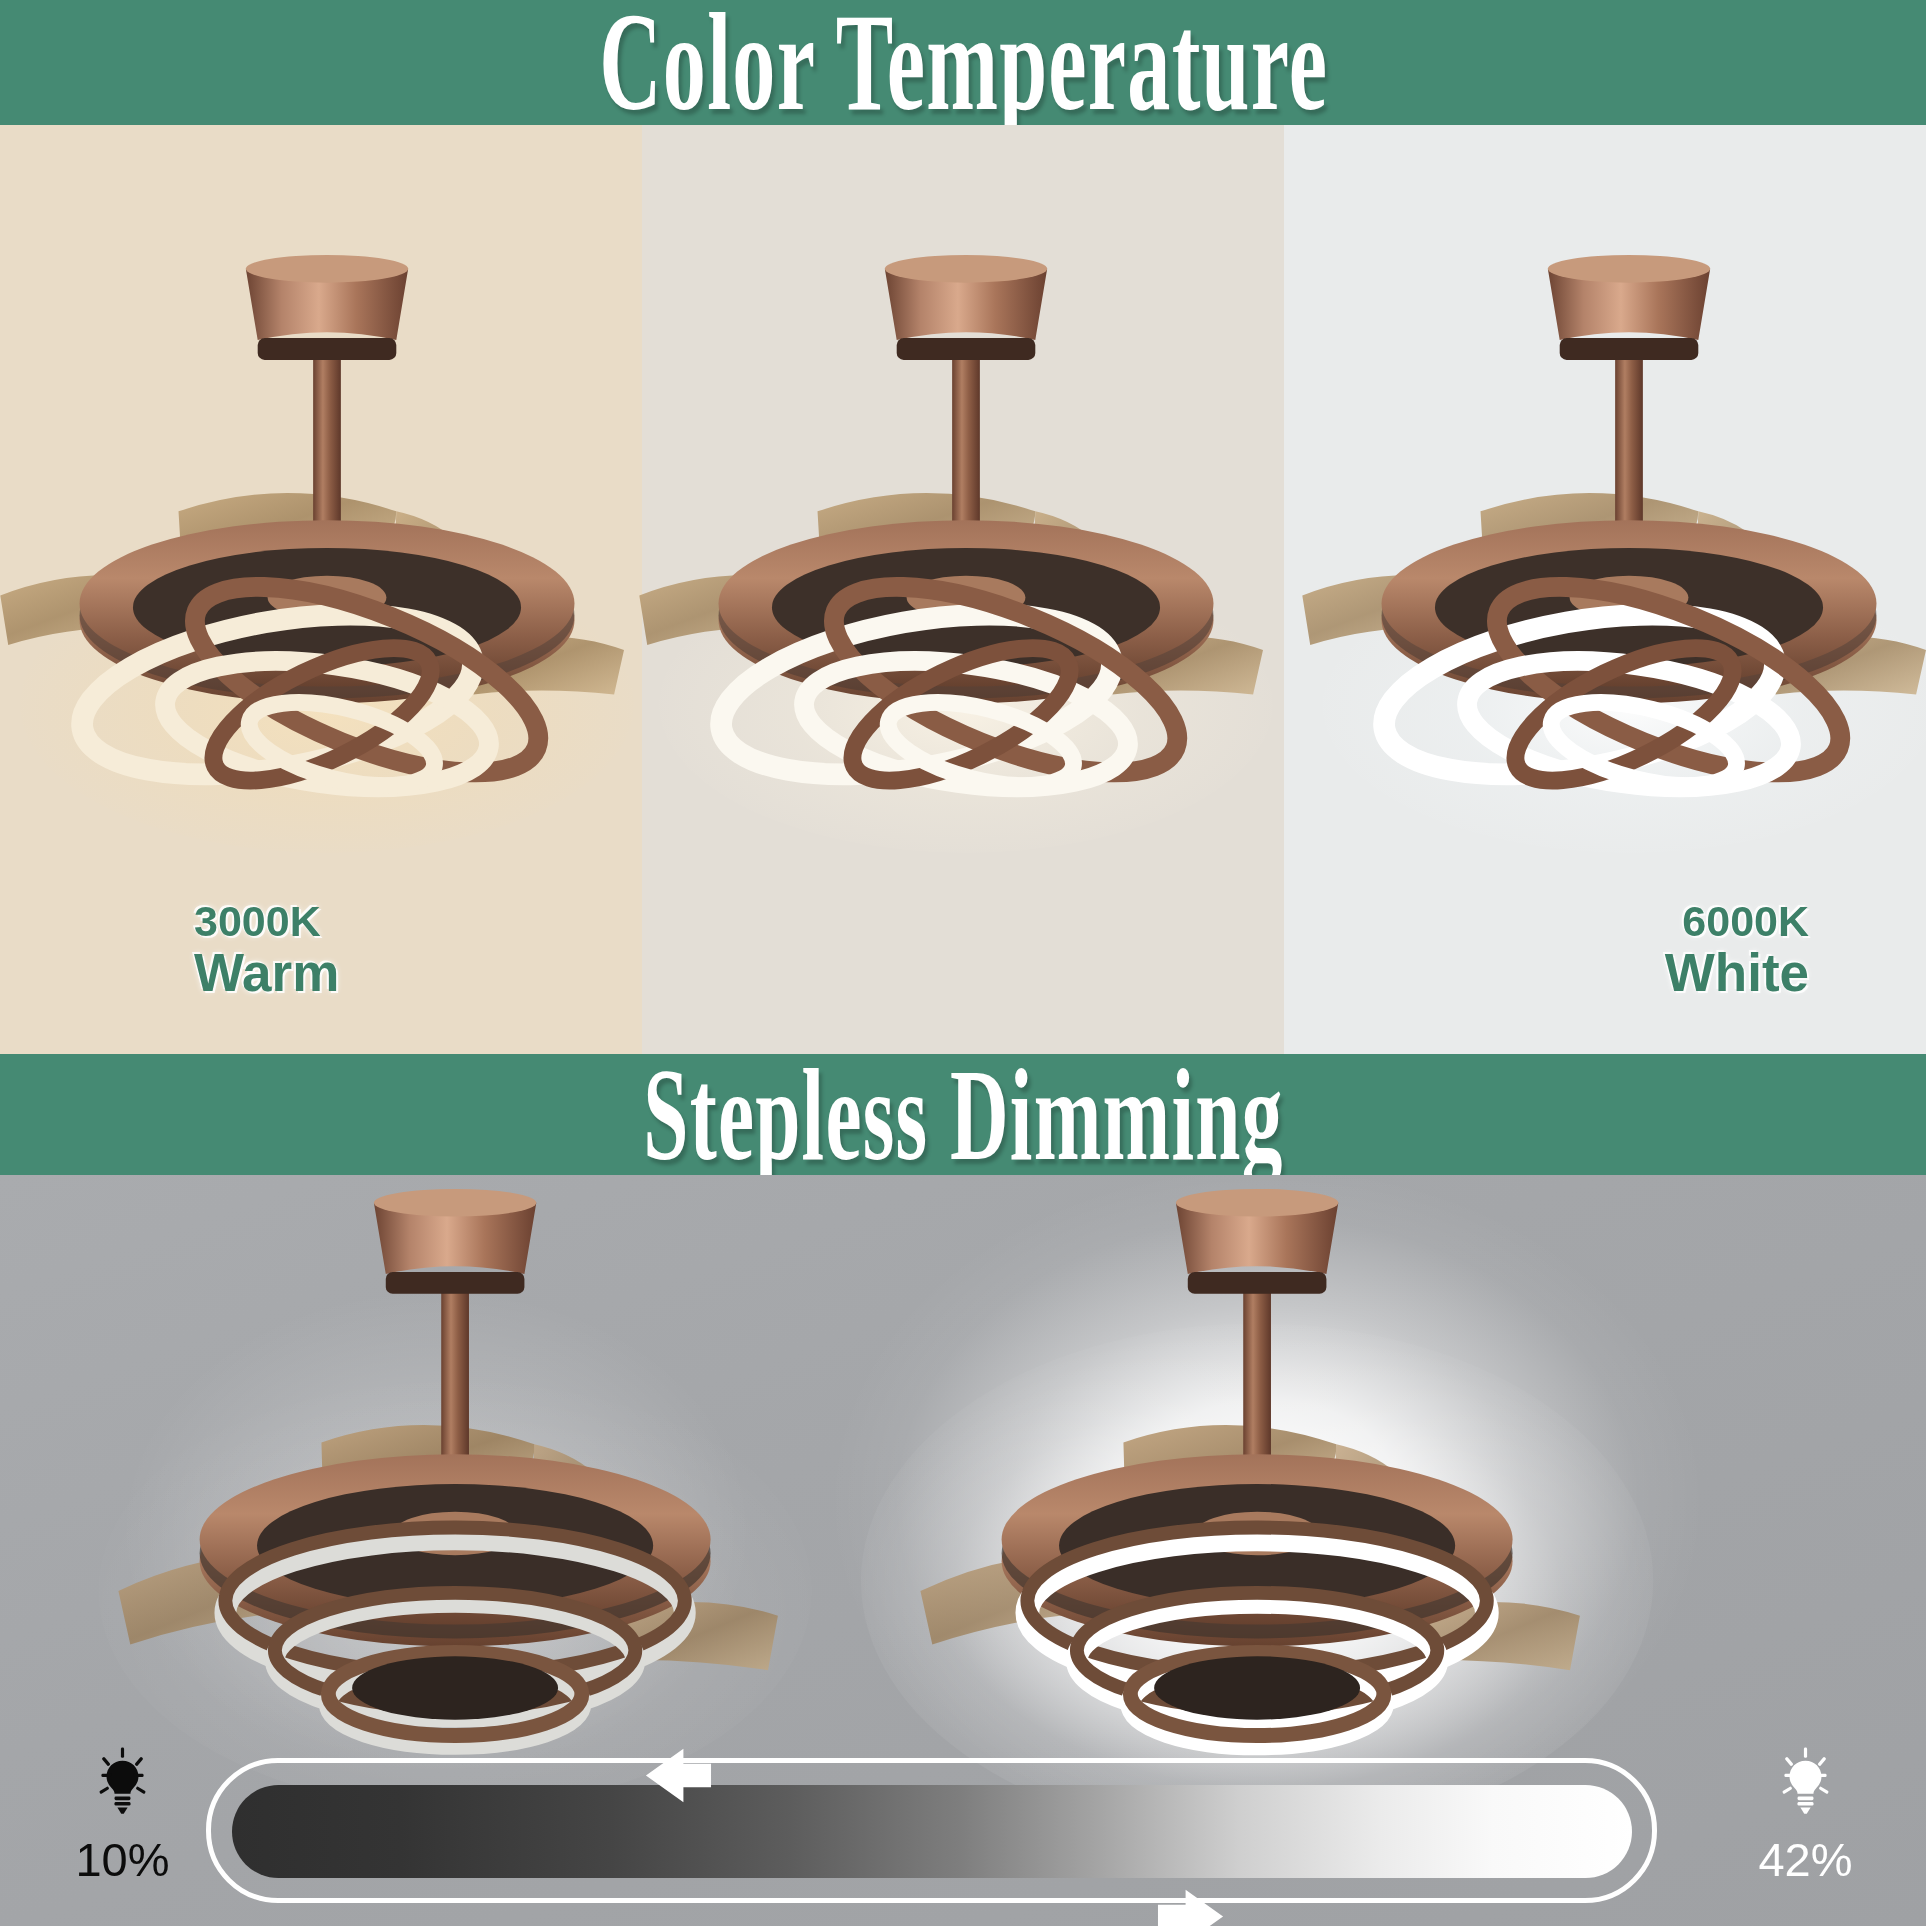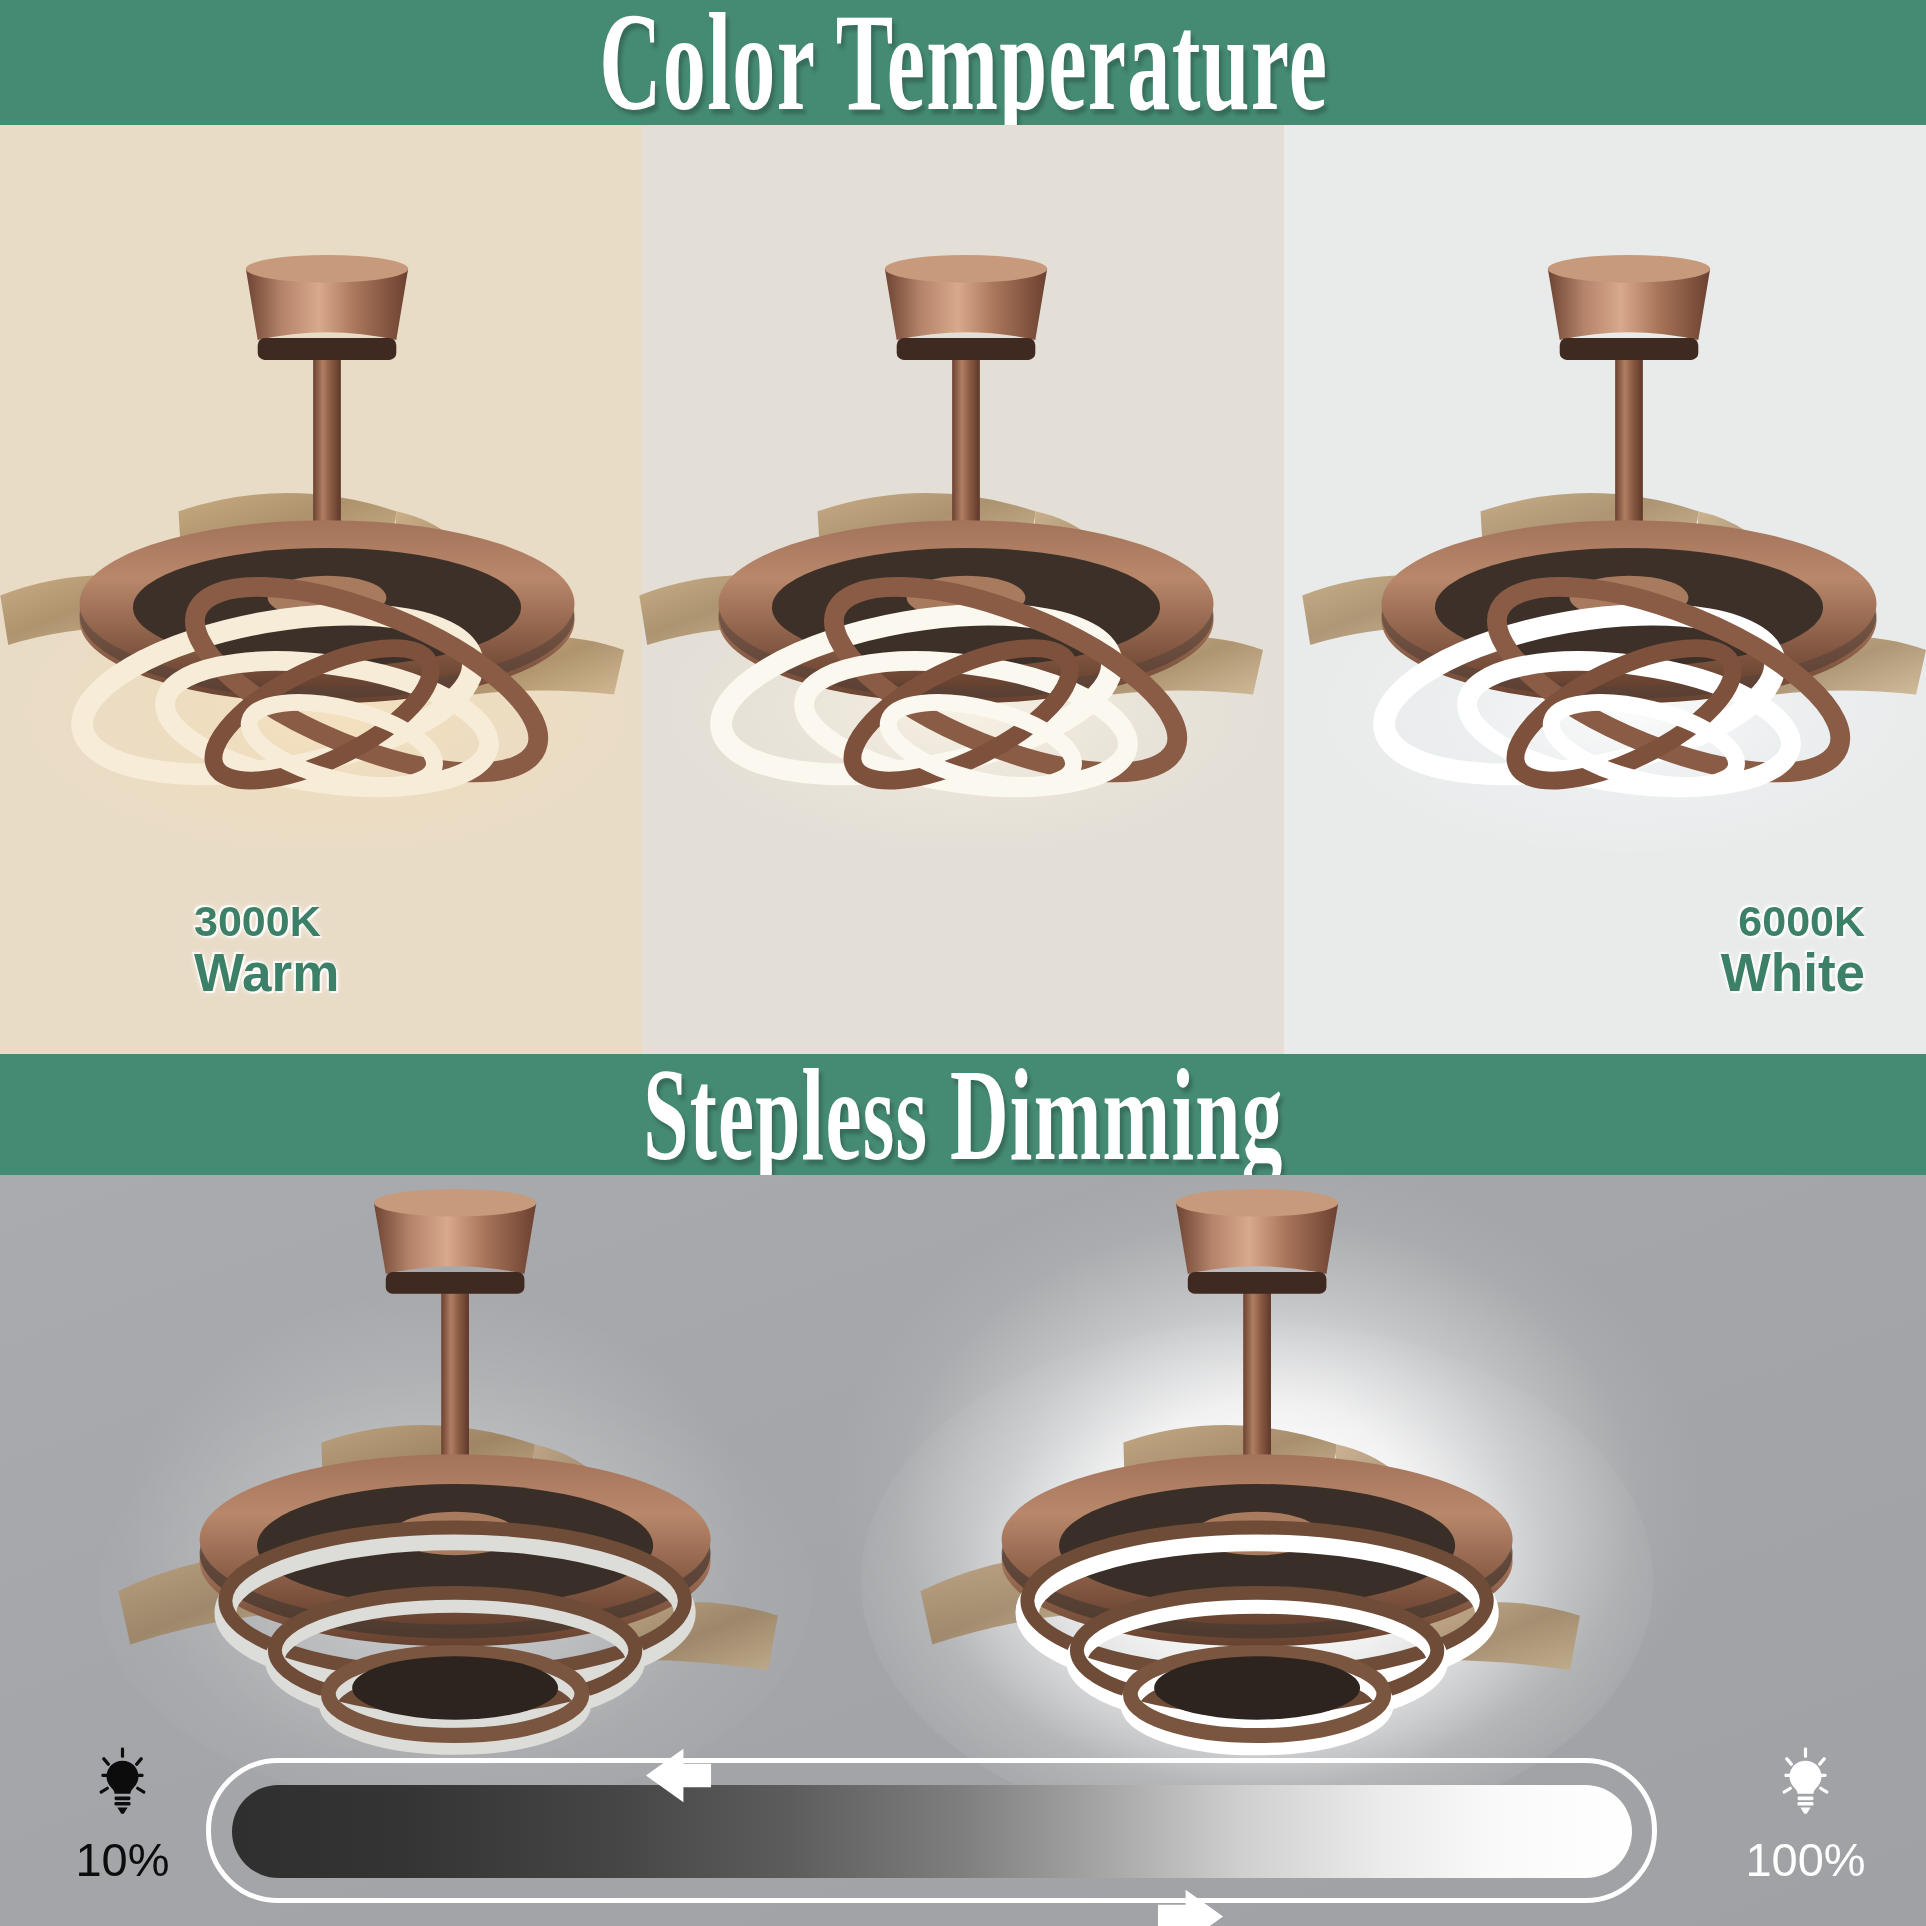--- a/index.html
+++ b/index.html
@@ -49,21 +49,21 @@
     color: #3d8068;
     text-shadow: 0 0 6px #ffffff, 2px 2px 0 rgba(255,255,255,0.85),
                  -2px -2px 0 rgba(255,255,255,0.85);
     z-index: 6;
     line-height: 1.06;
   }
   .ct-label .k { font-size: 43px; display: block; }
   .ct-label .n { font-size: 53px; display: block; }
   .ct-panel.p1 .ct-label { top: 774px; text-align: left; padding-left: 194px; }
   .ct-panel.p2 .ct-label { top: 774px; text-align: center; }
-  .ct-panel.p3 .ct-label { top: 774px; text-align: right; padding-right: 62px; }
+  .ct-panel.p3 .ct-label { top: 774px; text-align: right; padding-right: 118px; }
 
   
   .fan { position: absolute; z-index: 3; }
   .fan-svg { display: block; overflow: visible; }
 
   
   #dim-section {
     position: absolute; top: 1175px; left: 0;
     width: 1927px; height: 751px;
     background:
@@ -520,20 +520,20 @@
             <path d="M27.5 53h9l-3.4 5.5h-2.2z"></path>
             <rect x="30.6" y="0.5" width="2.8" height="9" rx="1.2"></rect>
             <rect x="13.5" y="23.5" width="9" height="2.8" rx="1.2"></rect>
             <rect x="41.5" y="23.5" width="9" height="2.8" rx="1.2"></rect>
             <rect x="16.2" y="8.2" width="2.8" height="9" rx="1.2" transform="rotate(-40 17.6 12.7)"></rect>
             <rect x="45" y="8.2" width="2.8" height="9" rx="1.2" transform="rotate(40 46.4 12.7)"></rect>
             <rect x="14.6" y="33.4" width="2.8" height="9" rx="1.2" transform="rotate(58 16 37.9)"></rect>
             <rect x="46.6" y="33.4" width="2.8" height="9" rx="1.2" transform="rotate(-58 48 37.9)"></rect>
           </g>
         </svg>
-        <div class="bulb-pct">100%</div>
+        <div class="bulb-pct">42%</div>
       </div>
 
     </div>
   </div>
 
 </div>
 
 
 </body></html>

